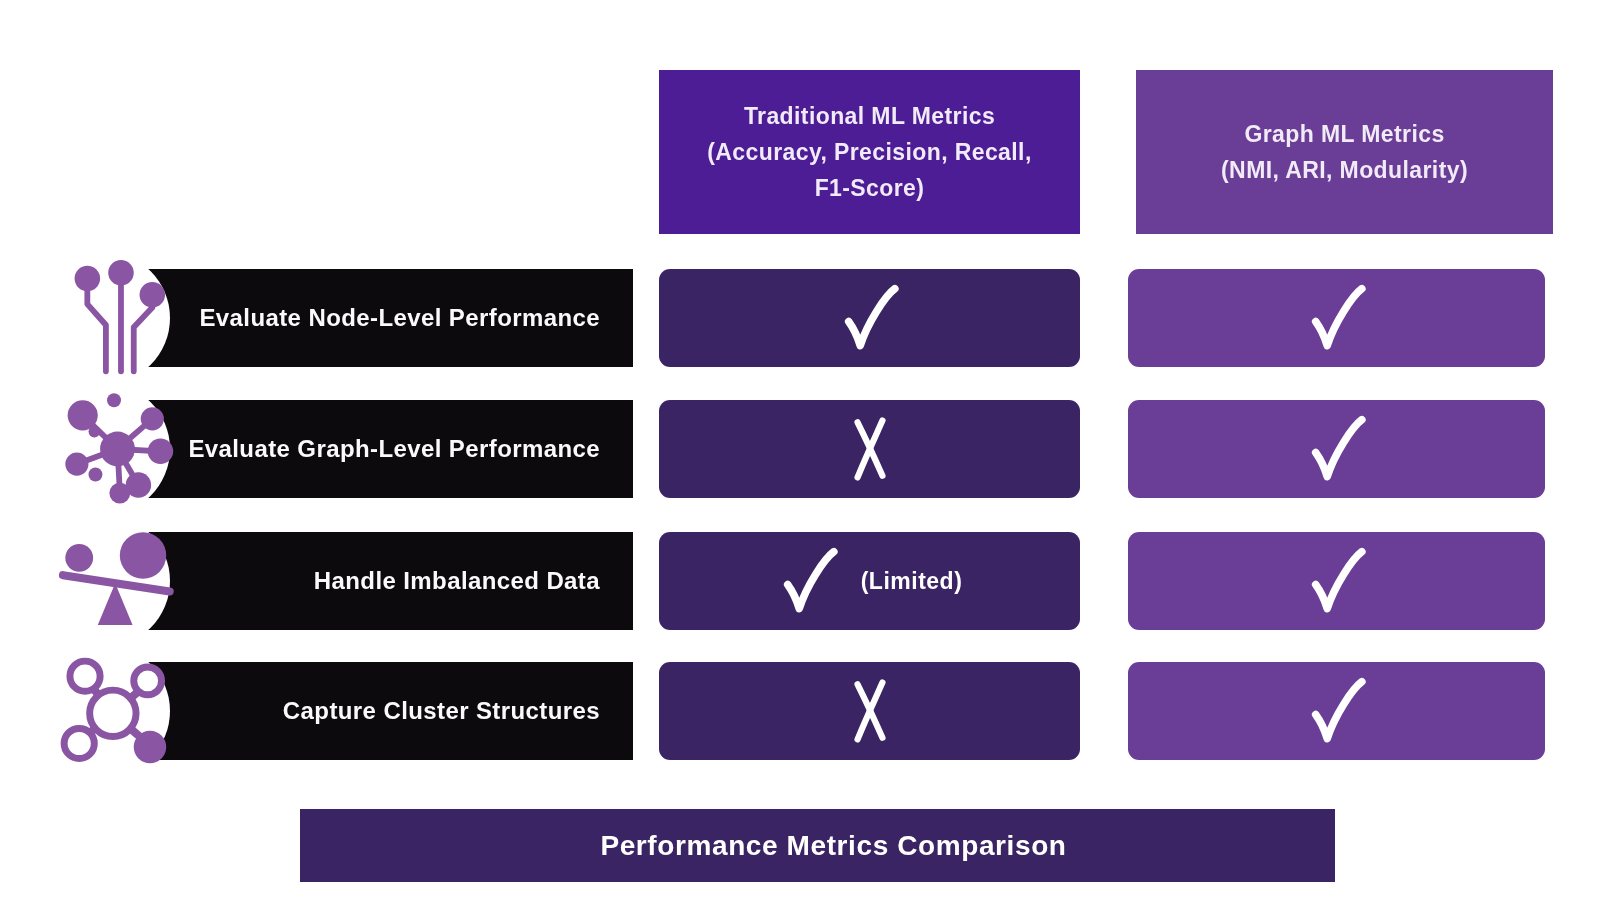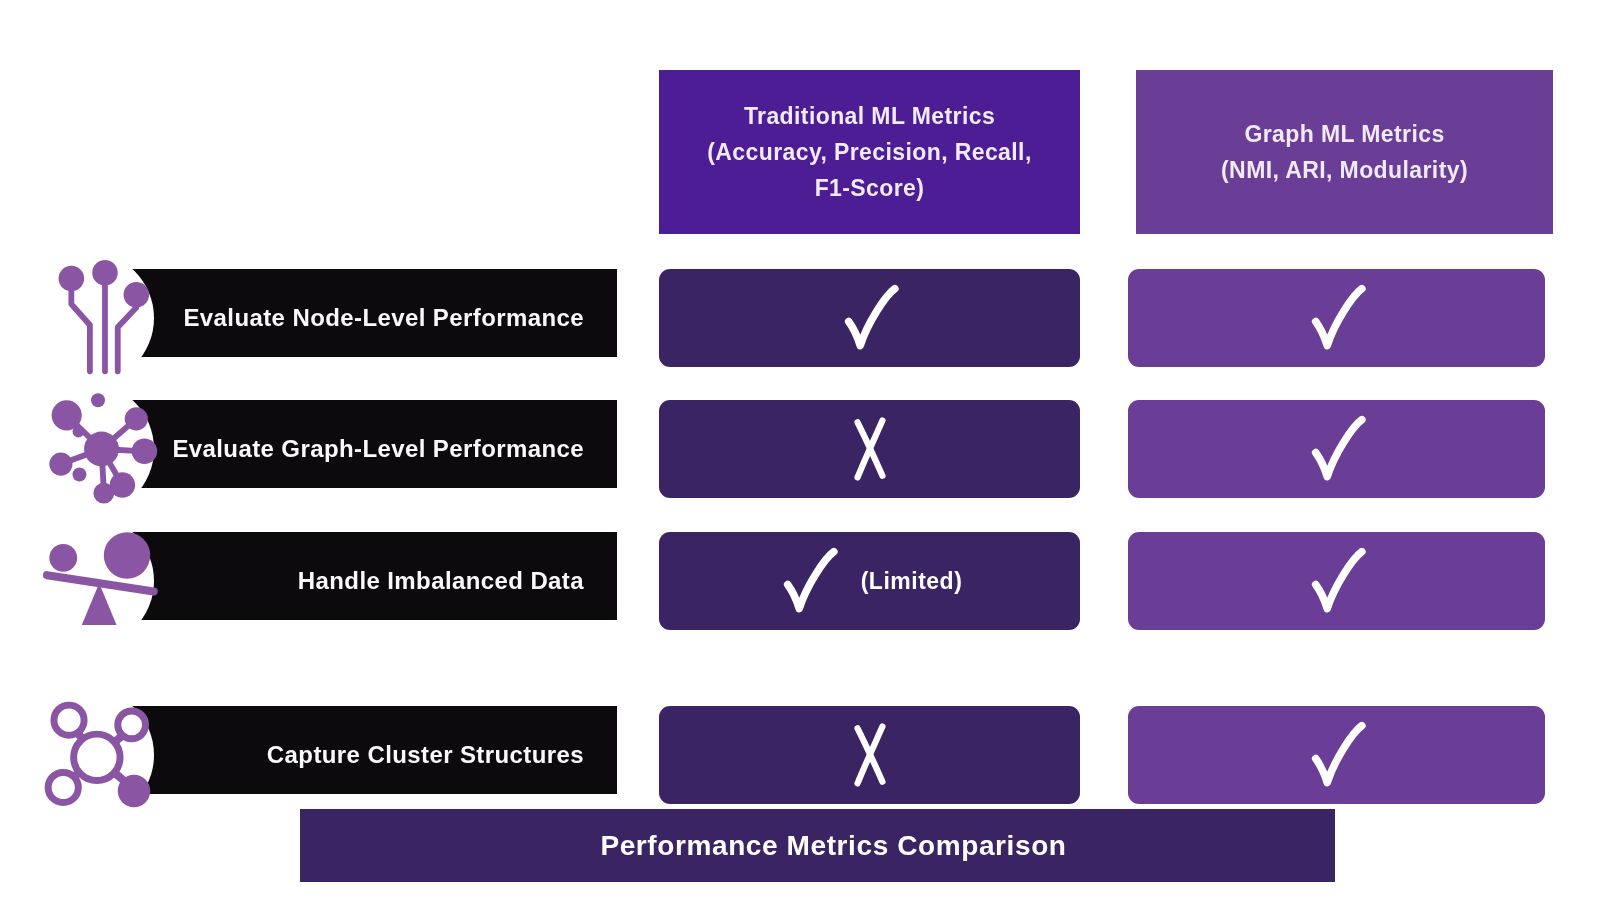--- a/index.html
+++ b/index.html
@@ -31,27 +31,27 @@
     padding: 0 30px;
   }
   .header-box.traditional { left: 659px; width: 421px; background: #4c1d95; }
   .header-box.graph       { left: 1128px; width: 417px; background: #6a3d96; margin-left: 8px; }
 
   
   .row { position: absolute; left: 0; width: 1600px; height: 98px; }
   .row.r0 { top: 269px; }
   .row.r1 { top: 400px; }
   .row.r2 { top: 532px; }
-  .row.r3 { top: 662px; margin-top: 44px; }
+  .row.r3 { top: 662px; }
 
   .label-bar {
     position: absolute;
-    left: 88px;
+    left: 104px;
     width: 529px;
-    height: 88px;
+    height: 98px;
     background: #0c0a0d;
   }
   .notch {
     position: absolute;
     left: -66px;
     top: -17px;
     width: 132px;
     height: 132px;
     border-radius: 50%;
     background: #ffffff;

